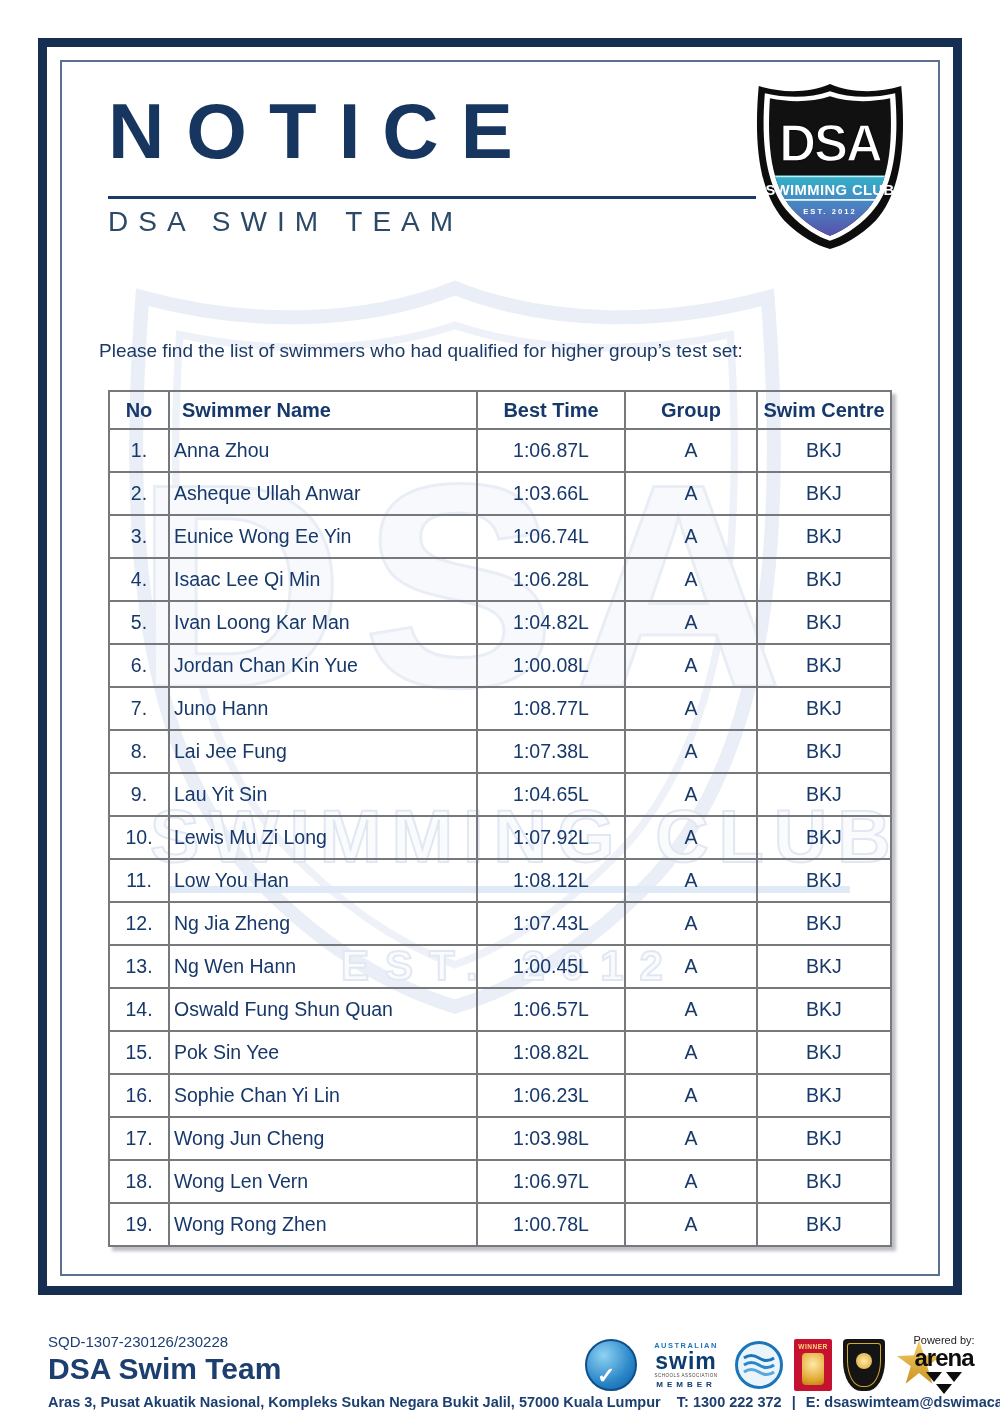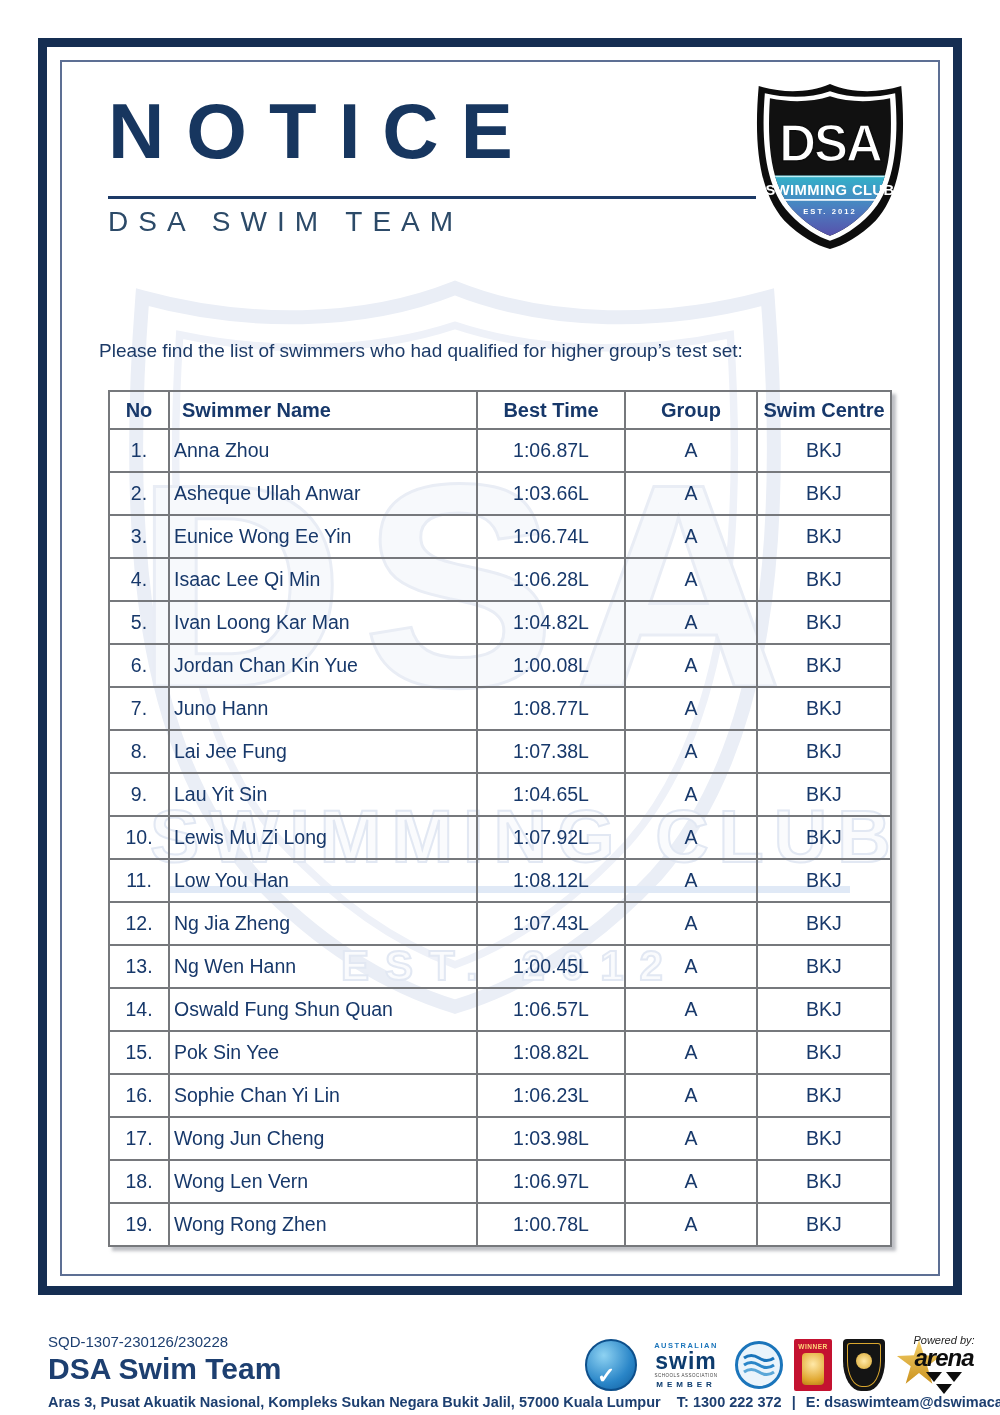--- a/index.html
+++ b/index.html
@@ -85,21 +85,21 @@
                 background:radial-gradient(circle at 50% 35%, #ffe9a8, #e0a62e 70%, #b77d15); border-radius:4px; }
   .badge-shield { width:42px; height:52px; background:#141414; flex:0 0 auto;
                   border-radius:4px 4px 18px 18px / 4px 4px 30px 30px; position:relative; }
   .badge-shield::before { content:""; position:absolute; inset:4px;
                   border:1.5px solid #d9a62e; border-radius:3px 3px 15px 15px / 3px 3px 26px 26px; }
   .badge-shield::after { content:""; position:absolute; left:13px; top:14px; width:16px; height:16px;
                   background:radial-gradient(circle, #ffe9a8, #d9a62e); border-radius:50%; }
   .badge-star { width:46px; height:50px; flex:0 0 auto; position:relative; }
   .badge-star .star { width:46px; height:46px; background:linear-gradient(#f4d06a, #c9901c);
                   clip-path:polygon(50% 0%,61% 33%,98% 35%,68% 57%,79% 95%,50% 72%,21% 95%,32% 57%,2% 35%,39% 33%); }
-  .badge-arena { width:78px; text-align:center; flex:0 0 auto;font-style:italic; }
+  .badge-arena { width:78px; text-align:center; flex:0 0 auto; }
   .arena-powered { font-size:11px; color:#222; }
   .arena-name { font-size:24px; font-weight:bold; color:#0d0d0d; letter-spacing:-1px; line-height:1; }
   .arena-mark { margin-top:2px; }
 </style>
 </head>
 <body>
 
 <div class="canvas">
 
   <div class="watermark">

